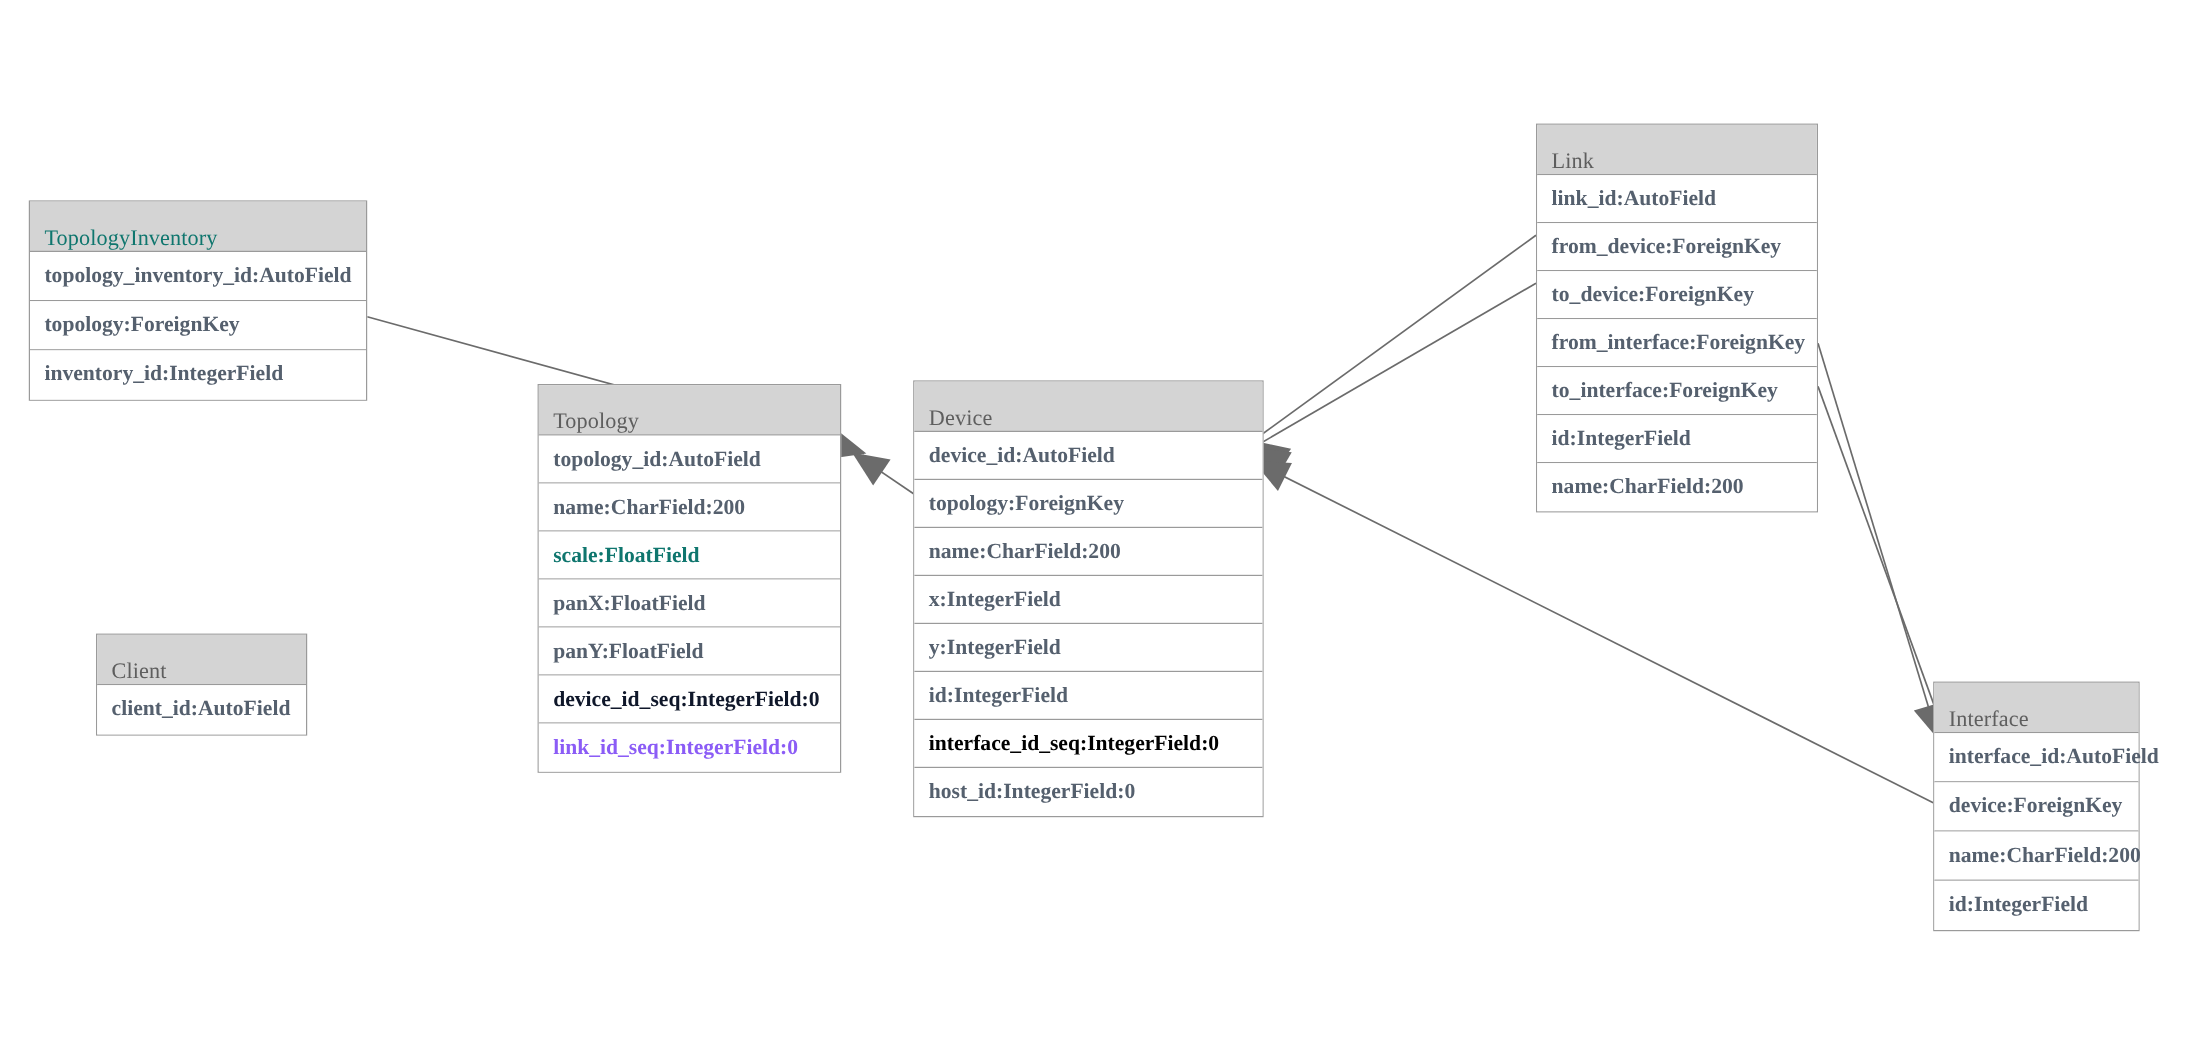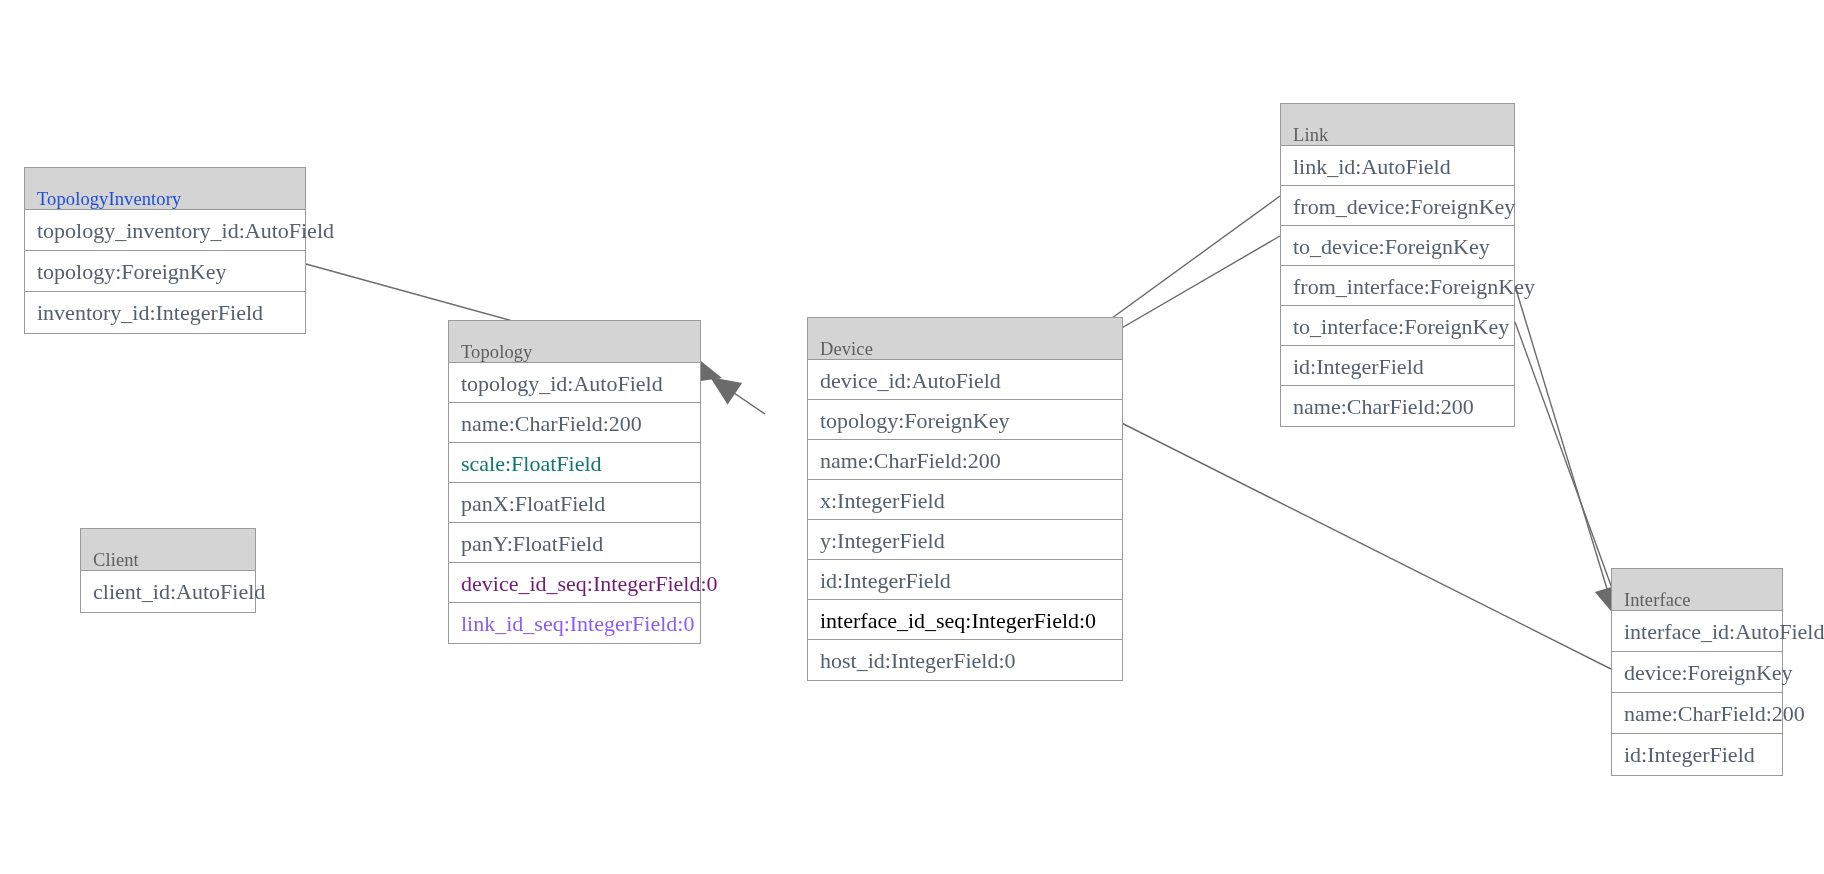--- a/index.html
+++ b/index.html
@@ -39,25 +39,26 @@
     font-size: 18.5px;
     line-height: 1;
     padding: 22px 0 10px 12px;
     white-space: nowrap;
     letter-spacing: 0.1px;
   }
   .entity-field {
     box-sizing: border-box;
     border-bottom: 1px solid #9a9a9a;
     color: #55606e;
-    font-size: 22px;
+    font-size: 18px;
     line-height: 1;
     padding: 10px 0 1px 12px;
     white-space: nowrap;
     background: #ffffff;
+    font-weight: bold;
   }
   .entity-field:last-child {
     border-bottom: none;
   }
 </style>
 </head>
 <body>
 
 <div id="canvas">
   <svg id="edge-layer" width="1824" height="874" viewBox="0 0 1824 874">
@@ -85,36 +86,36 @@
         <path d="M 1515,286 L 1614,612" stroke="#6b6b6b" stroke-width="1.4" fill="none"></path>
         <polygon points="0,0 -30,-13 -30,13" fill="#6b6b6b" transform="translate(1616,617) rotate(73.1)"></polygon>
       </g>
       <g>
         <path d="M 1515,322 L 1621,613" stroke="#6b6b6b" stroke-width="1.4" fill="none"></path>
         <polygon points="0,0 -30,-13 -30,13" fill="#6b6b6b" transform="translate(1622,617) rotate(70)"></polygon>
       </g>
     </svg>
   <div id="entities">
       <div class="entity" style="left: 24px; top: 167px; width: 282px; border-color: rgb(154, 154, 154);">
-        <div class="entity-header" style="height: 42px; background: rgb(212, 212, 212); color: #1d4ed8; border-bottom-color: rgb(154, 154, 154);">TopologyInventory</div>
+        <div class="entity-header" style="height: 42px; background: rgb(212, 212, 212); color: #0f766e; border-bottom-color: rgb(154, 154, 154);">TopologyInventory</div>
         <div class="entity-field" style="height: 41px; color: rgb(85, 96, 110); border-bottom-color: rgb(154, 154, 154);">topology_inventory_id:AutoField</div>
         <div class="entity-field" style="height: 41px; color: rgb(85, 96, 110); border-bottom-color: rgb(154, 154, 154);">topology:ForeignKey</div>
         <div class="entity-field" style="height: 41px; color: rgb(85, 96, 110); border-bottom-color: rgb(154, 154, 154);">inventory_id:IntegerField</div>
       </div>
       <div class="entity" style="left: 448px; top: 320px; width: 253px; border-color: rgb(154, 154, 154);">
         <div class="entity-header" style="height: 42px; background: rgb(212, 212, 212); color: rgb(94, 94, 94); border-bottom-color: rgb(154, 154, 154);">Topology</div>
         <div class="entity-field" style="height: 40px; color: rgb(85, 96, 110); border-bottom-color: rgb(154, 154, 154);">topology_id:AutoField</div>
         <div class="entity-field" style="height: 40px; color: rgb(85, 96, 110); border-bottom-color: rgb(154, 154, 154);">name:CharField:200</div>
         <div class="entity-field" style="height: 40px; color: #0f766e; border-bottom-color: rgb(154, 154, 154);">scale:FloatField</div>
         <div class="entity-field" style="height: 40px; color: rgb(85, 96, 110); border-bottom-color: rgb(154, 154, 154);">panX:FloatField</div>
         <div class="entity-field" style="height: 40px; color: rgb(85, 96, 110); border-bottom-color: rgb(154, 154, 154);">panY:FloatField</div>
-        <div class="entity-field" style="height: 40px; color: #701a75; border-bottom-color: rgb(154, 154, 154);">device_id_seq:IntegerField:0</div>
+        <div class="entity-field" style="height: 40px; color: #0f172a; border-bottom-color: rgb(154, 154, 154);">device_id_seq:IntegerField:0</div>
         <div class="entity-field" style="height: 40px; color: #8b5cf6; border-bottom-color: rgb(154, 154, 154);">link_id_seq:IntegerField:0</div>
       </div>
-      <div class="entity" style="left: 807px; top: 317px; width: 316px; border-color: rgb(154, 154, 154);">
+      <div class="entity" style="left: 761px; top: 317px; width: 292px; border-color: rgb(154, 154, 154);">
         <div class="entity-header" style="height: 42px; background: rgb(212, 212, 212); color: rgb(94, 94, 94); border-bottom-color: rgb(154, 154, 154);">Device</div>
         <div class="entity-field" style="height: 40px; color: rgb(85, 96, 110); border-bottom-color: rgb(154, 154, 154);">device_id:AutoField</div>
         <div class="entity-field" style="height: 40px; color: rgb(85, 96, 110); border-bottom-color: rgb(154, 154, 154);">topology:ForeignKey</div>
         <div class="entity-field" style="height: 40px; color: rgb(85, 96, 110); border-bottom-color: rgb(154, 154, 154);">name:CharField:200</div>
         <div class="entity-field" style="height: 40px; color: rgb(85, 96, 110); border-bottom-color: rgb(154, 154, 154);">x:IntegerField</div>
         <div class="entity-field" style="height: 40px; color: rgb(85, 96, 110); border-bottom-color: rgb(154, 154, 154);">y:IntegerField</div>
         <div class="entity-field" style="height: 40px; color: rgb(85, 96, 110); border-bottom-color: rgb(154, 154, 154);">id:IntegerField</div>
         <div class="entity-field" style="height: 40px; color: #000000; border-bottom-color: rgb(154, 154, 154);">interface_id_seq:IntegerField:0</div>
         <div class="entity-field" style="height: 40px; color: rgb(85, 96, 110); border-bottom-color: rgb(154, 154, 154);">host_id:IntegerField:0</div>
       </div>

